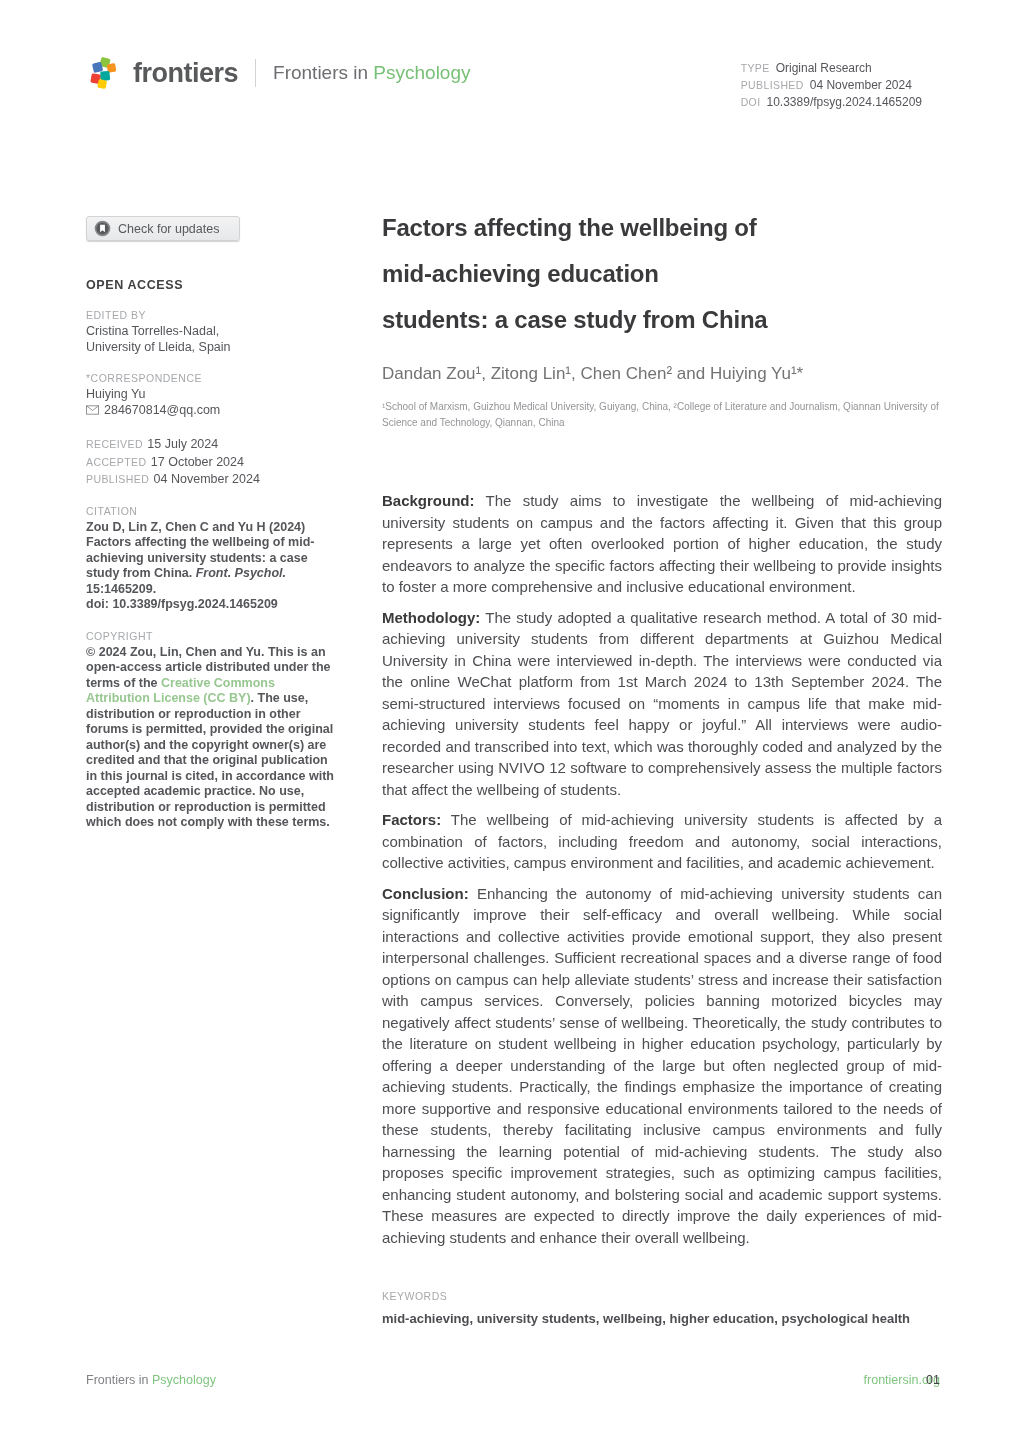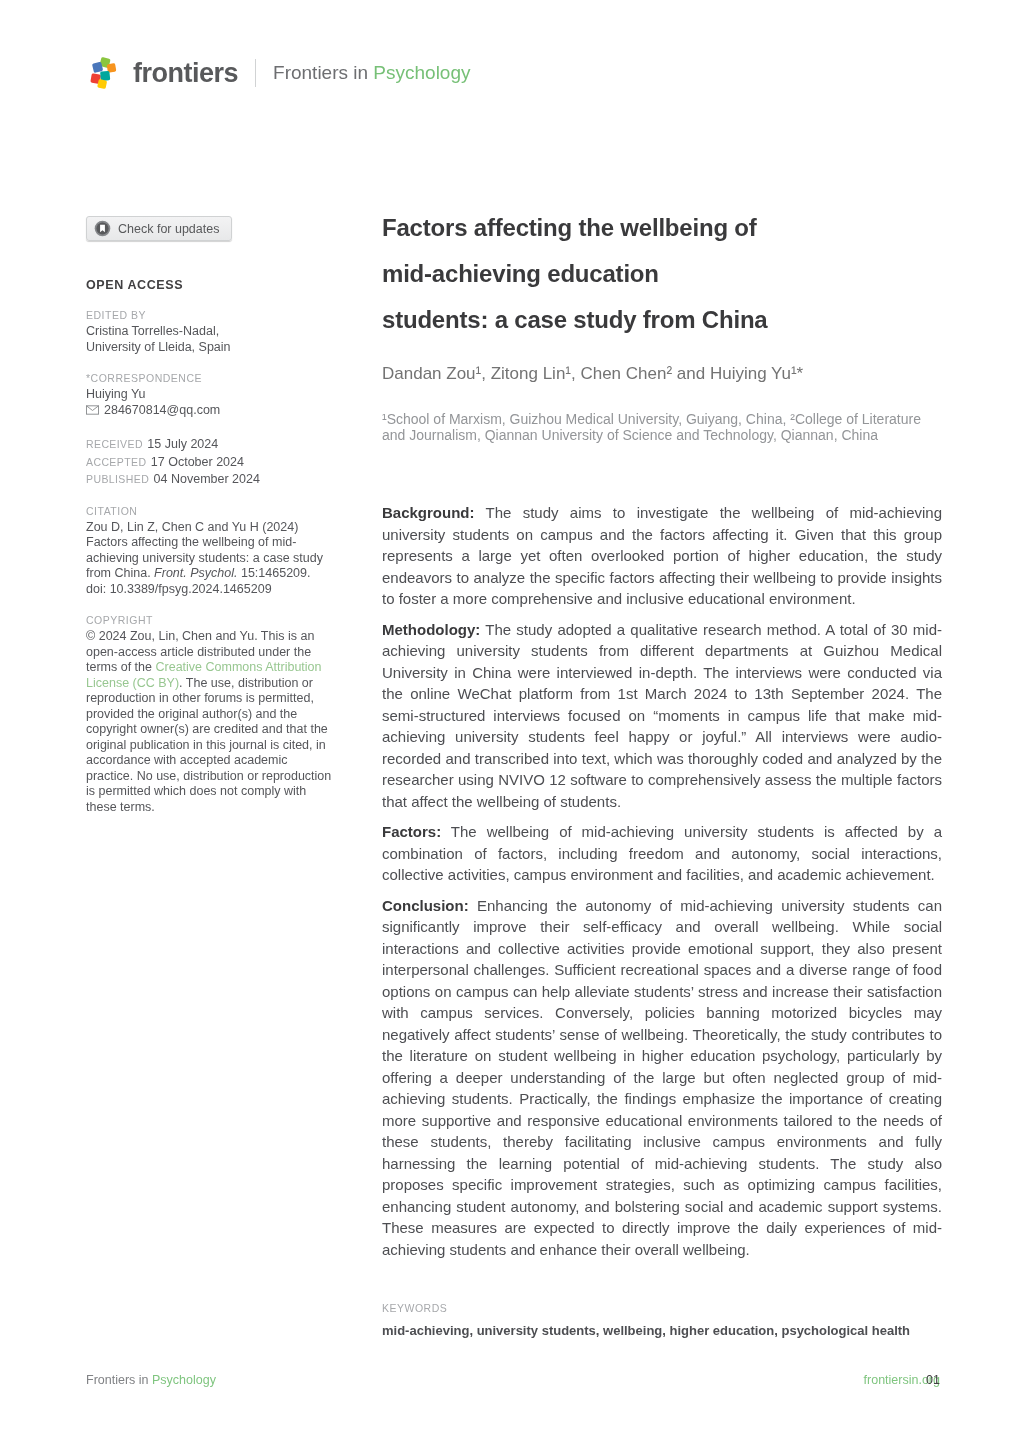--- a/index.html
+++ b/index.html
@@ -25,47 +25,47 @@
   .meta-block { font-size:12px; line-height:17px; padding-top:4px; }
   .meta-row { display:flex; gap:6px; align-items:baseline; }
   .meta-label { font-size:10.5px; color:#a6a8ab; letter-spacing:.4px; }
   .meta-value { font-size:12px; color:#55565a; }
 
   
   .sidebar { position:absolute; top:216px; left:86px; width:250px; }
   .check-btn { display:inline-flex; align-items:center; gap:7px;
     background:linear-gradient(#f3f3f4,#e7e8e9);
     border:1px solid #d0d2d3; border-radius:3px;
-    padding:3px 12px 3px 7px; box-shadow:0 1px 1px rgba(0,0,0,.18);
+    padding:3px 20px 3px 7px; box-shadow:0 1px 1px rgba(0,0,0,.18);
     cursor:pointer; }
   .check-btn .txt { font-size:12.5px; color:#58595b; }
   .check-icon { width:17px; height:17px; display:block; }
 
   .open-access { margin-top:37px; font-size:12.5px; font-weight:700;
                  color:#414042; letter-spacing:.6px; }
 
   .sb-section { margin-top:17px; }
   .sb-label { font-size:10.5px; color:#a6a8ab; letter-spacing:.5px; margin-bottom:3px; }
-  .sb-text { font-size:12.5px; color:#55565a; line-height:15.5px; }
+  .sb-text { font-size:12.5px; color:#55565a; line-height:15.5px;font-weight:bold; }
   .sb-line { font-size:12.5px; color:#55565a; line-height:15.5px; }
   .sb-inline-row { line-height:15.5px; }
   .sb-inline-label { font-size:10.5px; color:#a6a8ab; letter-spacing:.4px; }
   .sb-inline-value { font-size:12.5px; color:#55565a; }
   .email-row { display:flex; align-items:center; gap:5px; }
   .email-icon { width:13px; height:10px; display:inline-block; }
   .email-link { color:#55565a; text-decoration:none; cursor:pointer; }
   .cc-link { color:#98c791; cursor:pointer; }
   .italic { font-style:italic; }
 
   
   .main { position:absolute; top:205px; left:382px; width:560px; }
   .title { font-size:24px; line-height:46px; color:#3a3a3c;
            font-weight:600; letter-spacing:-0.2px; }
   .authors { margin-top:21px; font-size:17px; color:#737373; font-weight:500; }
-  .affiliations { margin-top:27px; font-size:14px; color:#939598; line-height:16px; }
+  .affiliations { margin-top:15px; font-size:10px; color:#939598; line-height:16px; }
 
   .abstract { margin-top:59px; }
   .abs-par { font-size:15px; line-height:21.5px; color:#4d4e52;
              text-align:justify; margin-bottom:9px; }
   .abs-label { font-weight:700; color:#3a3a3c; }
 
   .keywords-block { margin-top:42px; }
   .kw-label { font-size:10.5px; color:#a6a8ab; letter-spacing:.5px; }
   .kw-text { margin-top:9px; font-size:13px; font-weight:700; color:#4d4e52; }
 
@@ -89,20 +89,34 @@
         <rect x="25" y="9" width="10" height="10" rx="2" fill="#f7941e" transform="rotate(-10 30 14)"></rect>
         <rect x="8" y="8" width="11" height="11" rx="2" fill="#4a77bb" transform="rotate(-14 13 13)"></rect>
         <rect x="6" y="21" width="11" height="11" rx="2" fill="#ee4035" transform="rotate(10 11 26)"></rect>
         <rect x="17" y="18" width="11" height="11" rx="2" fill="#00a79d" transform="rotate(-6 22 23)"></rect>
         <rect x="14" y="28" width="10" height="10" rx="2" fill="#ffcb05" transform="rotate(12 19 33)"></rect>
       </svg>
       <span class="logo-word">frontiers</span>
       <span class="brand-divider"></span>
       <span class="journal-line"><span>Frontiers in</span> <span class="green">Psychology</span></span>
     </div>
+    <div class="meta-block">
+      <div class="meta-row">
+        <span class="meta-label">TYPE</span>
+        <span class="meta-value">Original Research</span>
+      </div>
+      <div class="meta-row">
+        <span class="meta-label">PUBLISHED</span>
+        <span class="meta-value">04 November 2024</span>
+      </div>
+      <div class="meta-row">
+        <span class="meta-label">DOI</span>
+        <span class="meta-value">10.3389/fpsyg.2024.1465209</span>
+      </div>
+    </div>
   </div>
 
   <div class="sidebar">
     <div class="check-btn">
       <svg class="check-icon" viewBox="0 0 24 24">
         <circle cx="12" cy="12" r="11" fill="#85878a"></circle>
         <circle cx="12" cy="12" r="8.6" fill="#58595b"></circle>
         <path d="M8.6 6.8h6.8v10.4l-3.4-2.6-3.4 2.6z" fill="#ffffff"></path>
       </svg>
       <span class="txt">Check for updates</span>

